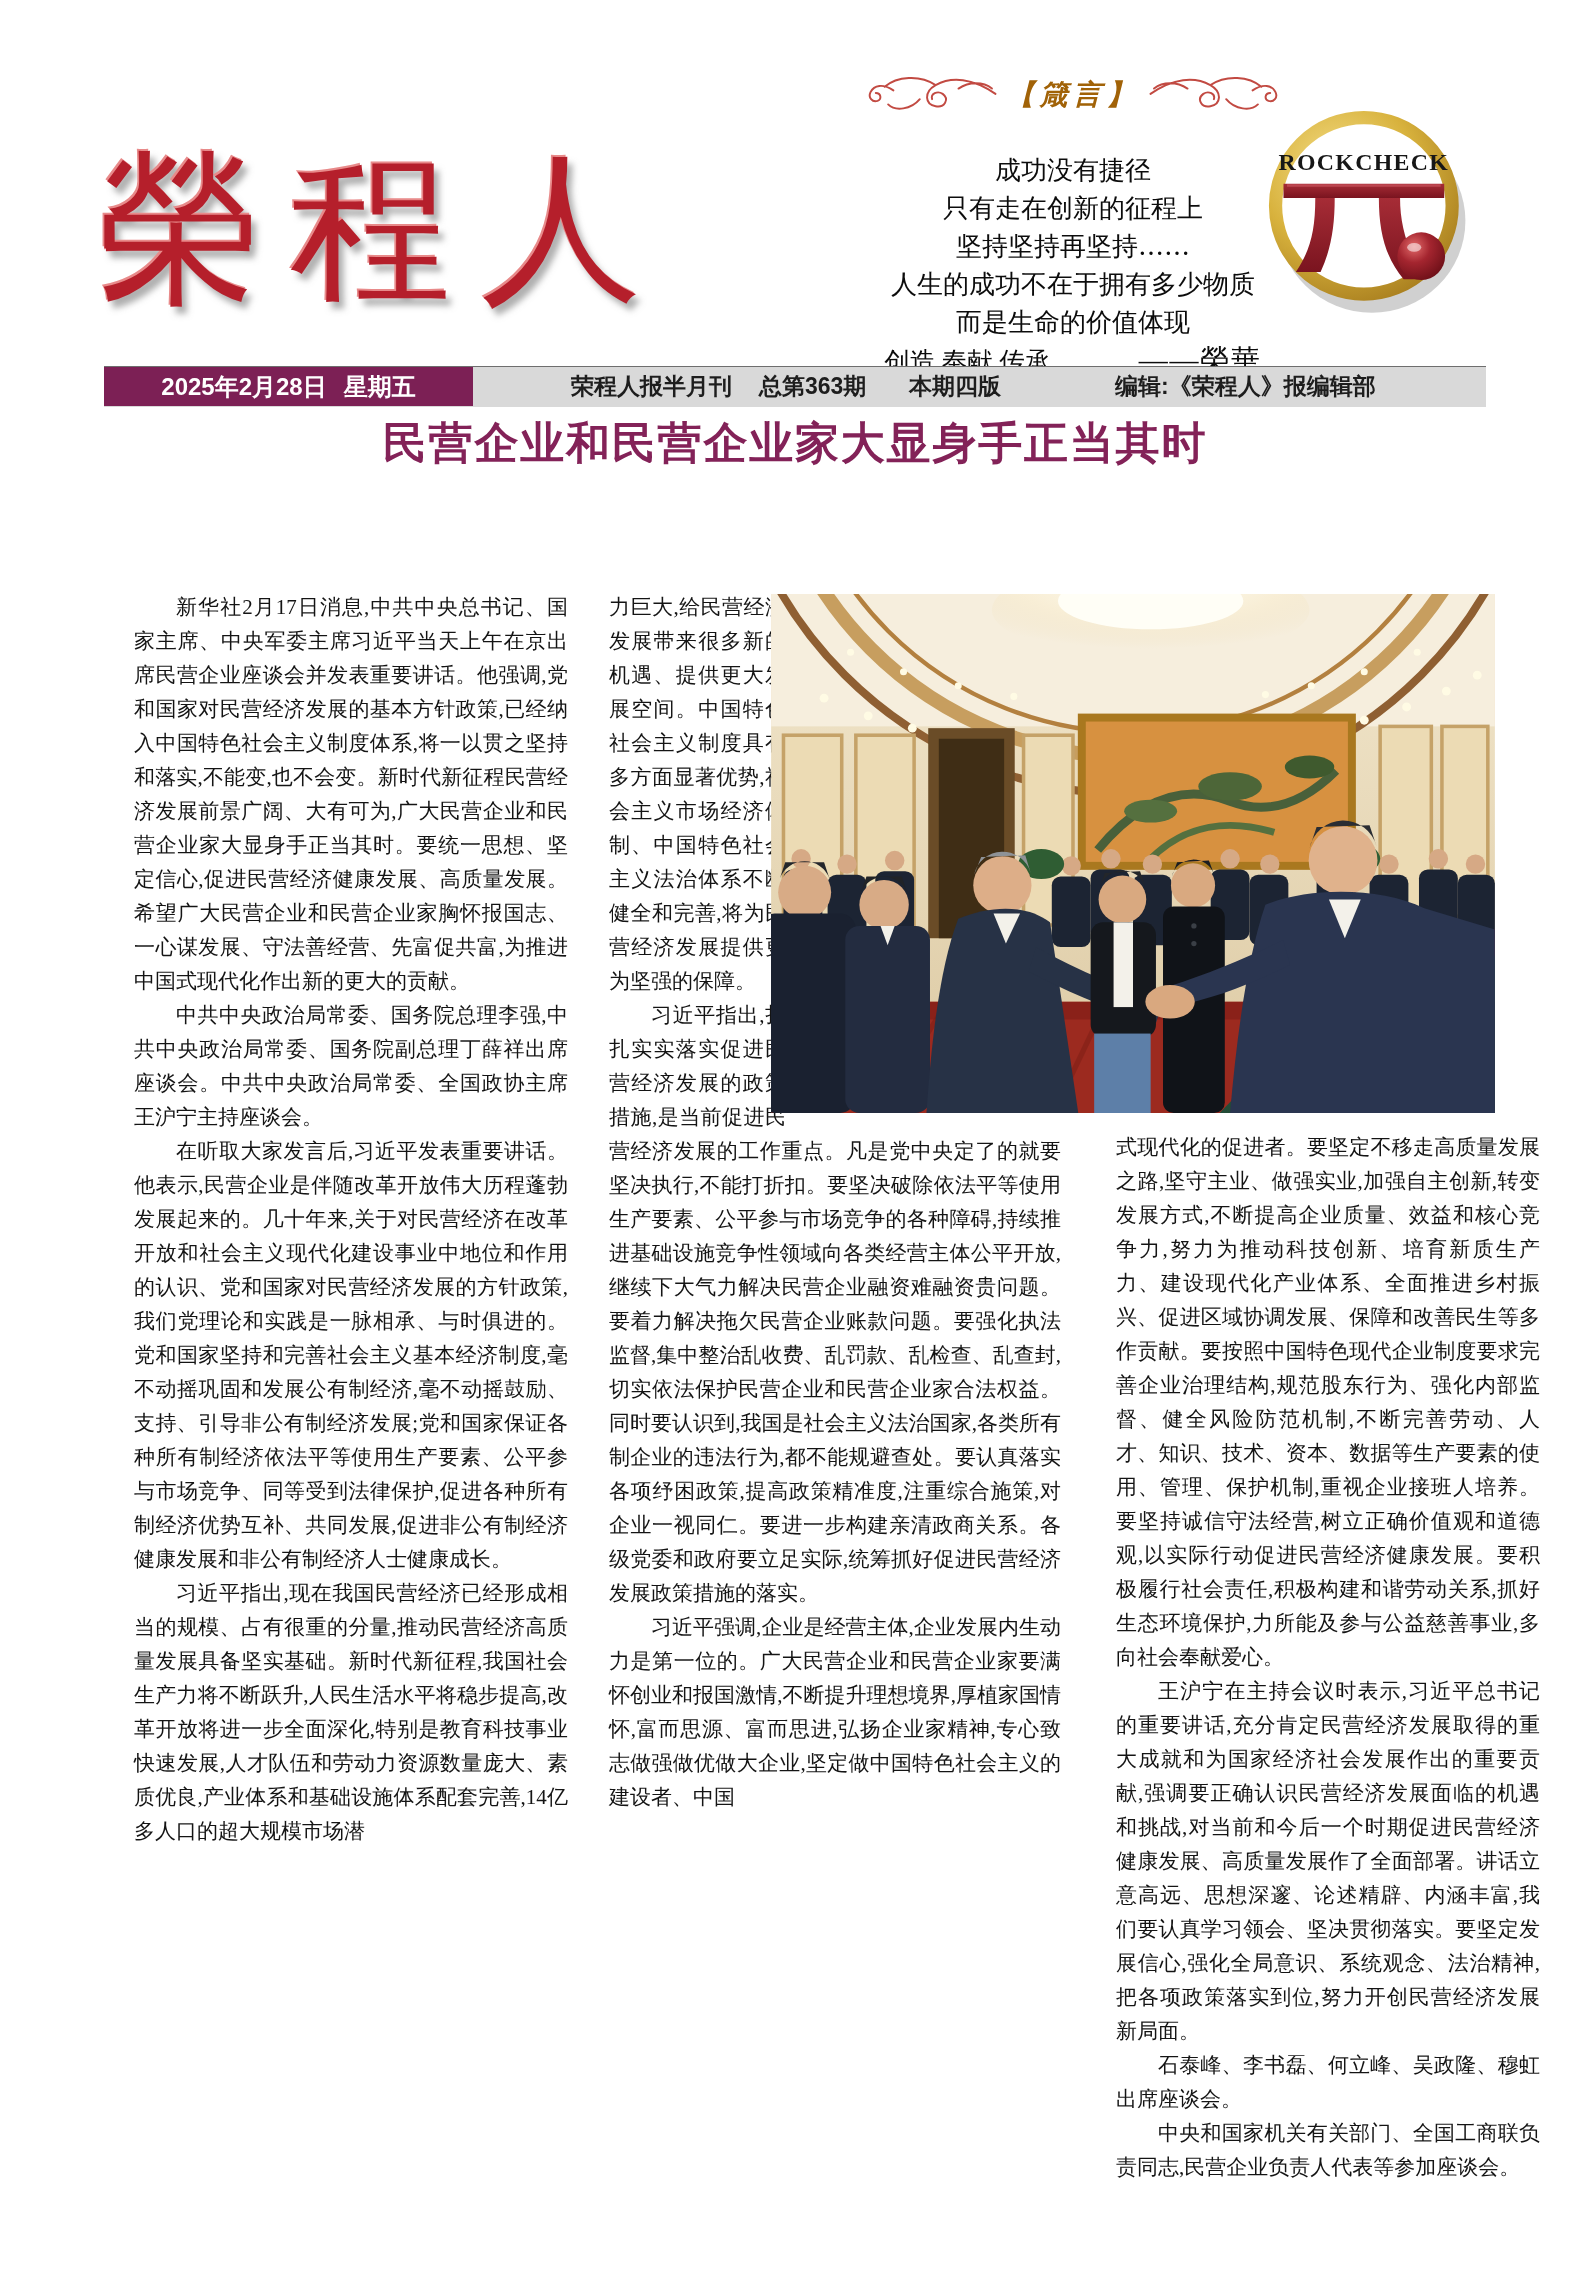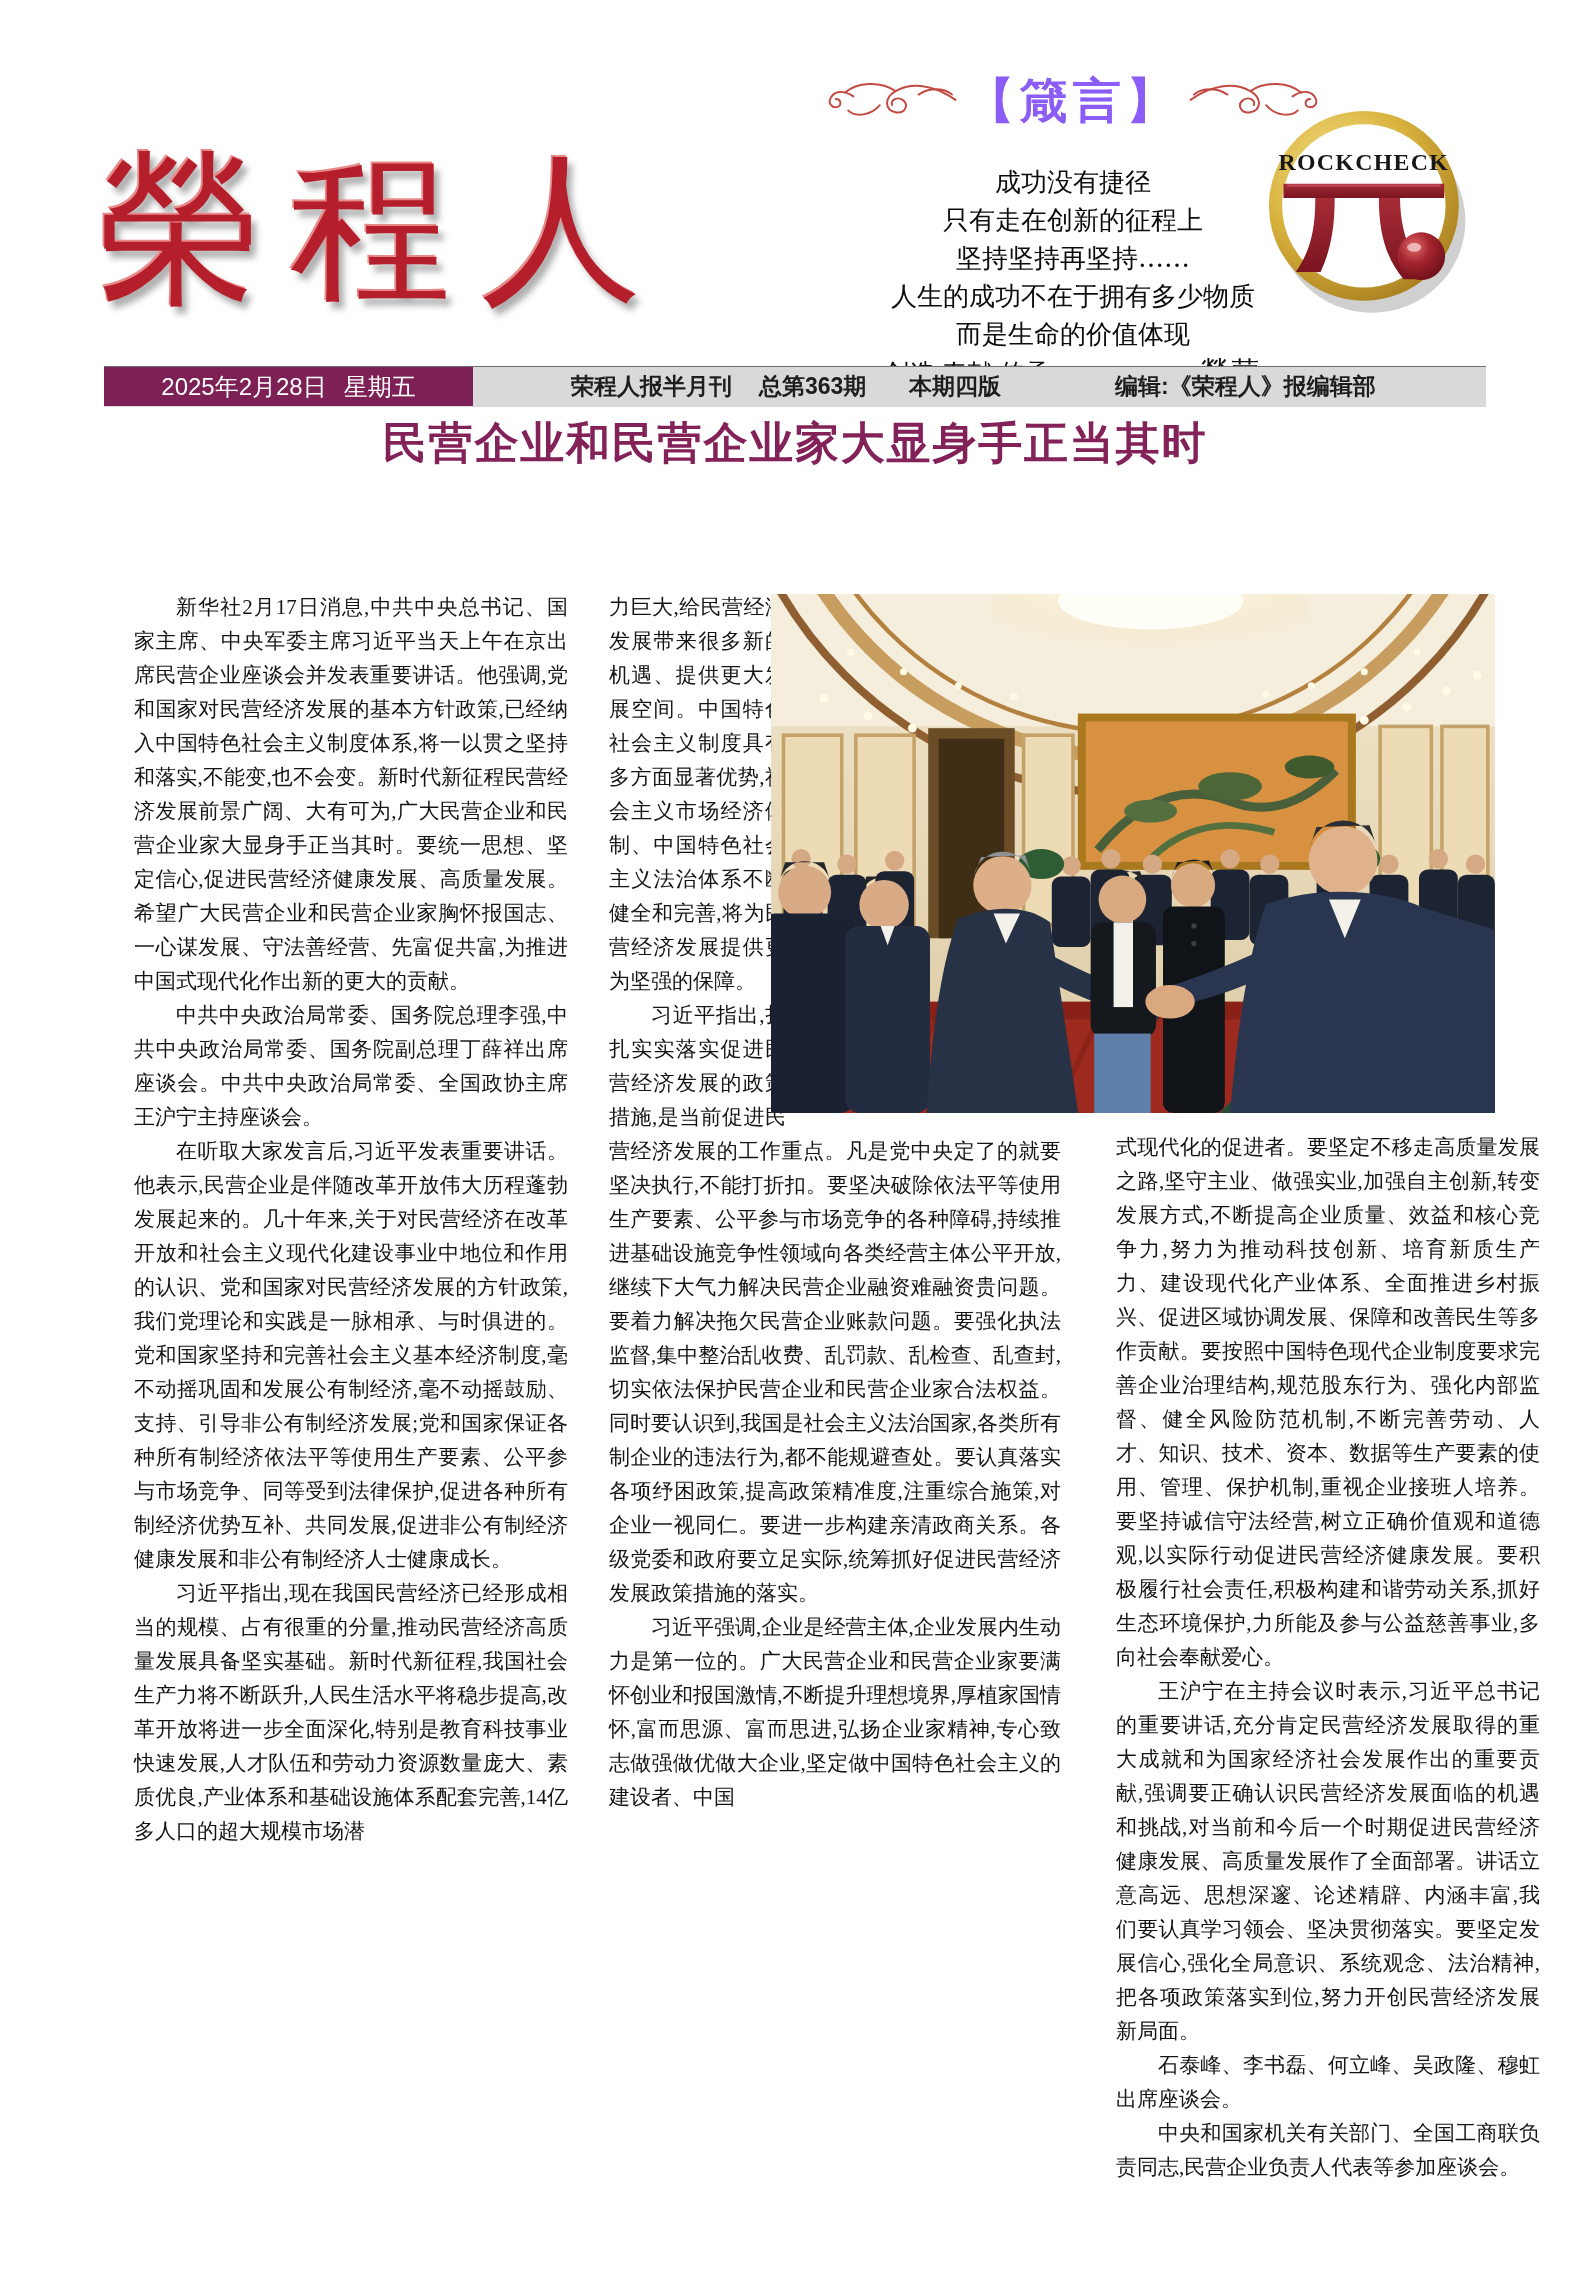--- a/index.html
+++ b/index.html
@@ -11,36 +11,36 @@
     position:absolute;left:99px;top:148px;width:759px;height:221px;
     font-family:"DejaVu Serif","Liberation Serif",serif;
     font-size:161px;font-weight:normal;color:#b51f2b;letter-spacing:30px;line-height:1;
     text-shadow:-1.8px -1.8px 0 #e88a8a, 5.3px 7px 6.2px rgba(110,110,110,.55);
     white-space:nowrap;
   }
 
   
   .motto{position:absolute;left:817px;top:69px;width:512px;text-align:center;}
   .motto-header{display:flex;align-items:center;justify-content:center;gap:7px;}
-  .motto-header .title{font-size:48px;font-weight:bold;color:#8b5cf6;
-    font-family:"Liberation Serif",serif;letter-spacing:5.3px;white-space:nowrap;}
+  .motto-header .title{font-size:28px;font-weight:bold;color:#a16207;
+    font-family:"Liberation Serif",serif;letter-spacing:5.3px;white-space:nowrap;font-style:italic;}
   .motto-lines{margin-top:30px;font-size:26px;line-height:38px;color:#0c0c0c;
     font-family:"DejaVu Serif","Liberation Serif",serif;text-align:center;}
   .motto-last{font-size:25.6px;line-height:38px;color:#0c0c0c;white-space:nowrap;}
   .motto-sig{font-size:29px;font-weight:normal;margin-left:37px;letter-spacing:1.8px;}
 
   
   .logo{position:absolute;left:1257px;top:99px;width:219px;height:219px;}
 
   
   .datebar{position:absolute;left:104px;top:366px;width:1382px;height:41px;
     background:#d9d9d9;border-top:1.8px solid #6e6e6e;box-sizing:border-box;
     font-family:"Liberation Sans","DejaVu Sans",sans-serif;}
   .datebar .purple{position:absolute;left:0;top:0;width:369px;height:39px;background:#7c2055;
-    color:#ffffff;font-weight:normal;font-size:24px;display:flex;align-items:center;justify-content:center;gap:17px;}
+    color:#ffffff;font-weight:bold;font-size:24px;display:flex;align-items:center;justify-content:center;gap:17px;}
   .datebar .item{position:absolute;top:0;height:39px;display:flex;align-items:center;
     color:#1d1d1d;font-weight:bold;font-size:23px;white-space:nowrap;}
   .datebar .i1{left:467px;}  .datebar .i2{left:655px;}
   .datebar .i3{left:805px;}  .datebar .i4{left:1011px;}
 
   
   .headline{position:absolute;left:104px;top:408px;width:1382px;text-align:center;
     font-family:"Liberation Sans","DejaVu Sans",sans-serif;
     font-weight:bold;font-size:44px;line-height:69px;color:#832258;letter-spacing:1.8px;}
 

